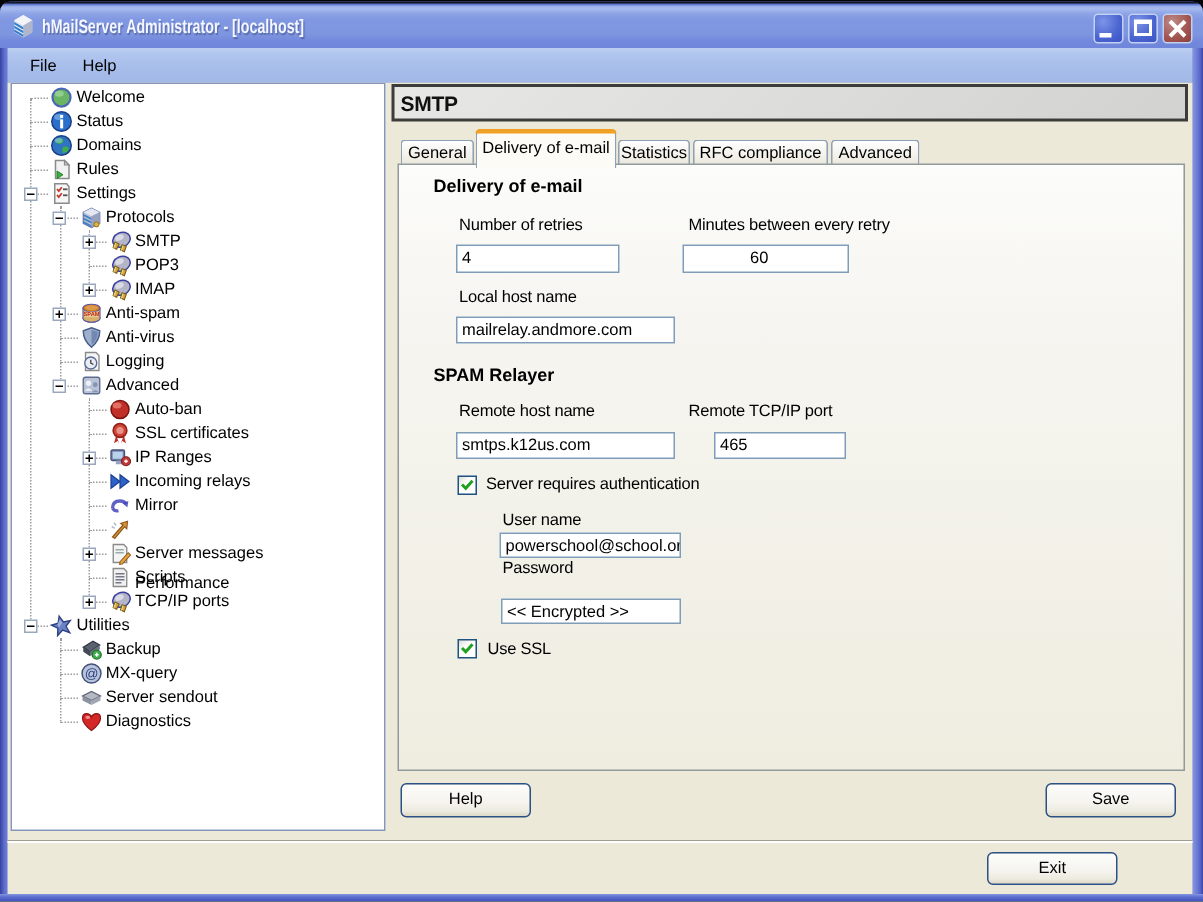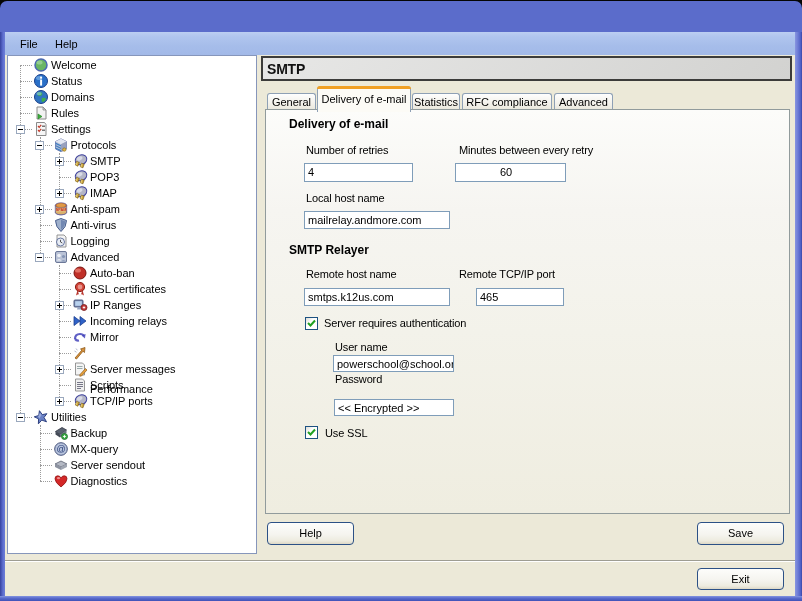--- a/index.html
+++ b/index.html
@@ -70,20 +70,38 @@
   border:1px solid #2c5186;border-radius:4px;
   background:linear-gradient(180deg,#fdfdfb 0%,#f5f4ef 55%,#edebdf 85%,#ddd8c6 100%);
   font-size:11px;text-align:center;color:#000;}
 .btn span{position:relative;top:4px;}
 #sep{position:absolute;left:5px;top:560px;width:790px;height:2px;
   background:linear-gradient(180deg,#9e9d92 0,#9e9d92 1px,#ffffff 1px,#ffffff 2px);}
 </style>
 </head>
 <body>
 <div id="win">
+  <div id="titlebar">
+    <svg id="titleicon" width="15" height="17" viewBox="0 0 15 17">
+      <path d="M1.5 4.5 L7.5 1 L13.5 4.5 L13.5 12.5 L7.5 16 L1.5 12.5 Z" fill="#dde2ee"></path>
+      <path d="M1.5 4.5 L7.5 8 L13.5 4.5 L7.5 1 Z" fill="#f2f4f8"></path>
+      <path d="M7.5 8 L13.5 4.5 L13.5 12.5 L7.5 16 Z" fill="#b0b7cc"></path>
+      <path d="M1.5 5.6 L7.5 9.1 L7.5 10.6 L1.5 7.1 Z" fill="#2e7ecb"></path>
+      <path d="M1.5 8.1 L7.5 11.6 L7.5 13.1 L1.5 9.6 Z" fill="#2e7ecb"></path>
+      <path d="M1.5 10.6 L7.5 14.1 L7.5 15.6 L1.5 12.1 Z" fill="#2e7ecb"></path>
+    </svg>
+    <span id="titletext">hMailServer Administrator - [localhost]</span>
+    <div class="capbtn" id="btnmin"></div>
+    <div class="capbtn" id="btnmax"></div>
+    <div class="capbtn" id="btnclose">
+      <svg width="18" height="18" viewBox="0 0 18 18">
+          <path d="M4 4.2 L14 14.2 M14 4.2 L4 14.2" stroke="#fff" stroke-width="2.7"></path>
+        </svg>
+    </div>
+  </div>
   <div id="bleft"></div>
     <div id="bright"></div>
     <div id="bbottom"></div>
   <div id="menubar">
       <span style="left:15px;">File</span>
       <span style="left:50px;">Help</span>
     </div>
   <div id="client"></div>
 </div>
 <div id="page">
@@ -348,21 +366,21 @@
   <div id="tabpage"></div>
   <div id="tabsel"><span>Delivery of e-mail</span></div>
 
   <div class="blbl" style="left:289px;top:117px;">Delivery of e-mail</div>
   <div class="lbl2" style="left:306px;top:144px;">Number of retries</div>
   <div class="lbl2" style="left:459px;top:144px;">Minutes between every retry</div>
   <div class="inp" style="left:304px;top:163px;width:109px;height:19px;">4</div>
   <div class="inp" style="left:455px;top:163px;width:111px;height:19px;padding-left:44px;">60</div>
   <div class="lbl2" style="left:306px;top:192px;">Local host name</div>
   <div class="inp" style="left:304px;top:211px;width:146px;height:18px;">mailrelay.andmore.com</div>
-  <div class="blbl" style="left:289px;top:243px;">SMTP Relayer</div>
+  <div class="blbl" style="left:289px;top:243px;">SPAM Relayer</div>
   <div class="lbl2" style="left:306px;top:268px;">Remote host name</div>
   <div class="lbl2" style="left:459px;top:268px;">Remote TCP/IP port</div>
   <div class="inp" style="left:304px;top:288px;width:146px;height:18px;">smtps.k12us.com</div>
   <div class="inp" style="left:476px;top:288px;width:88px;height:18px;">465</div>
   <div class="chk" style="left:305px;top:317px;">
       <svg width="11" height="11" viewBox="0 0 11 11">
         <path d="M2 5 L4.5 7.5 L9 2.5" stroke="#21a121" stroke-width="2" fill="none"></path>
       </svg>
     </div>
   <div class="lbl2" style="left:324px;top:317px;">Server requires authentication</div>
@@ -373,14 +391,14 @@
   <div class="chk" style="left:305px;top:426px;">
       <svg width="11" height="11" viewBox="0 0 11 11">
         <path d="M2 5 L4.5 7.5 L9 2.5" stroke="#21a121" stroke-width="2" fill="none"></path>
       </svg>
     </div>
   <div class="lbl2" style="left:325px;top:427px;">Use SSL</div>
 
   <div class="btn" style="left:267px;top:522px;"><span>Help</span></div>
   <div class="btn" style="left:697px;top:522px;"><span>Save</span></div>
   <div id="sep"></div>
-  <div class="btn" style="left:697px;top:568px;height:22px;"><span>Exit</span></div>
+  <div class="btn" style="left:658px;top:568px;height:22px;"><span>Exit</span></div>
 </div>
 
 </body></html>

